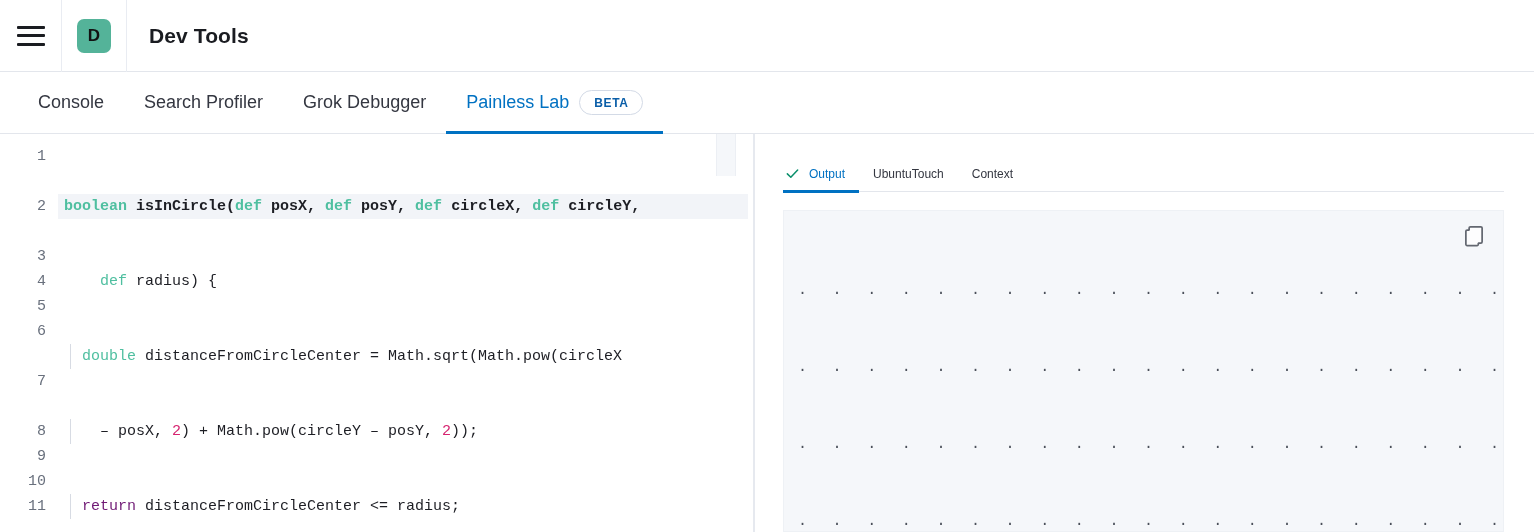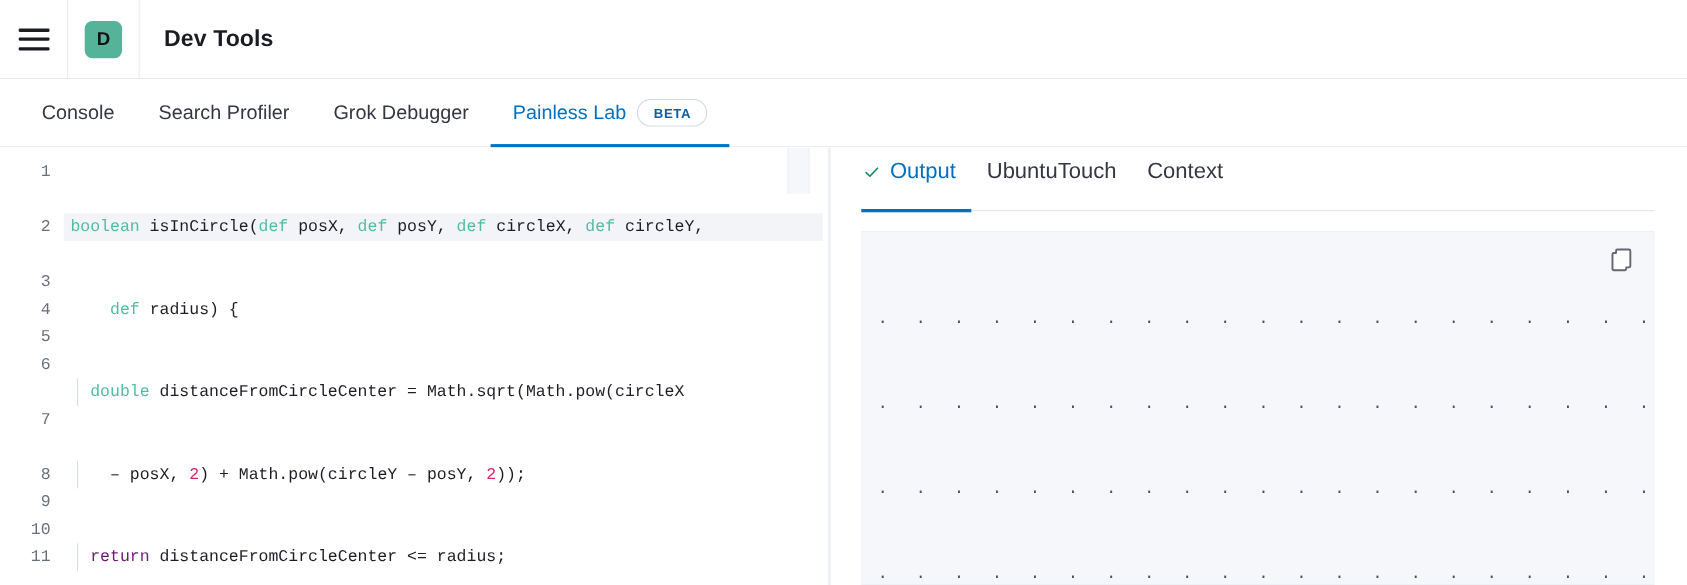--- a/index.html
+++ b/index.html
@@ -86,21 +86,21 @@
   .gutter div { padding-right: 12px; height: 25px; }
   .gutter div.tall-2 { height: 50px; }
   .code {
     flex: 1 1 auto; padding-top: 10px; padding-right: 6px;
     font-family: "Liberation Mono", monospace;
     font-size: 15px; line-height: 25px;
     color: #1d1e24; white-space: pre;
     position: relative;
   }
   .code .ln { position: relative; padding-left: 6px; }
-  .code .ln.hl { background: #f2f4f8; }
+  .code .ln.hl { background: #f2f4f8; font-weight: bold; }
   .code .ln.ind1::before {
     content:""; position:absolute; left: 12px; top:0; bottom:0;
     border-left: 1px solid #d7dbe3;
   }
   .kw  { color: #701a75; }       
   .typ { color: #4fbfa0; }       
   .num { color: #d6236f; }       
 
   .mini-scroll {
     position:absolute; right: 18px; top: 0; width: 20px; height: 42px;
@@ -114,22 +114,22 @@
   .out-pane {
     flex:1 1 auto; display:flex; flex-direction:column;
     padding: 0 30px 0 28px; min-width:0; background:#fff;
   }
   .out-tabs {
     height: 46px; flex:0 0 46px; display:flex; align-items:flex-end;
     border-bottom: 1px solid #e3e6ec; margin-top: 12px;
   }
   .otab {
     display:flex; align-items:center; gap:9px;
-    font-size: 20px; color:#343741; cursor:pointer;
-    padding: 0 14px 22px; border-bottom: 3px solid transparent;
+    font-size: 12px; color:#343741; cursor:pointer;
+    padding: 0 14px 9px; border-bottom: 3px solid transparent;
     position:relative; top: 2px;
   }
   .otab:first-child{ padding-left:2px; }
   .otab.active { color:#0071c2; border-bottom-color:#0071c2; }
   .check {
     width: 15px; height: 15px; display:inline-block; position:relative;
   }
   .check svg { display:block; }
 
   .out-box {

